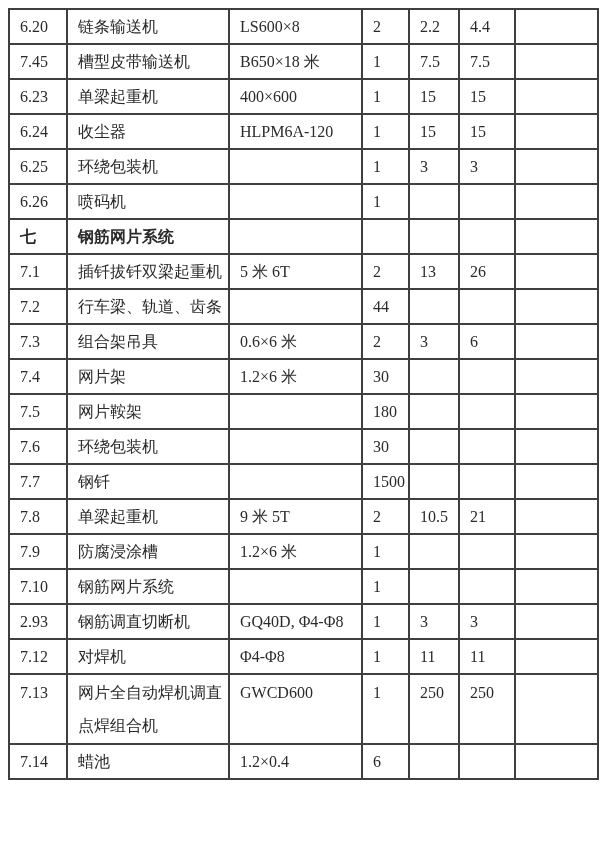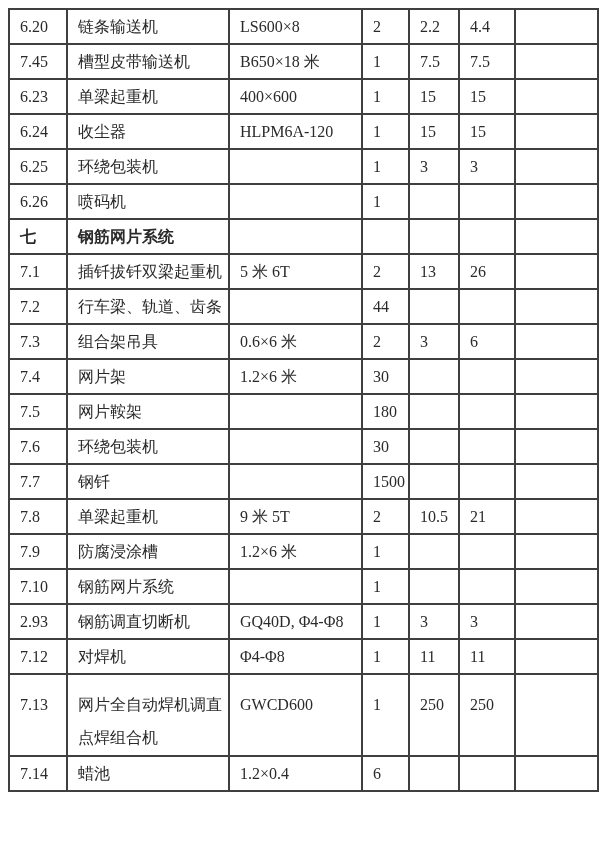--- a/index.html
+++ b/index.html
@@ -35,21 +35,21 @@
     white-space: nowrap;
   }
   td.col1 {
     white-space: normal;
   }
   tr.section td {
     font-weight: bold;
   }
   tr.tall td {
     vertical-align: top;
-    padding-top: 13px;
+    padding-top: 1px;
     line-height: 33px;
     height: 67px;
   }
 </style>
 </head>
 <body>
 
 <div class="page">
   <table>
     <colgroup>

